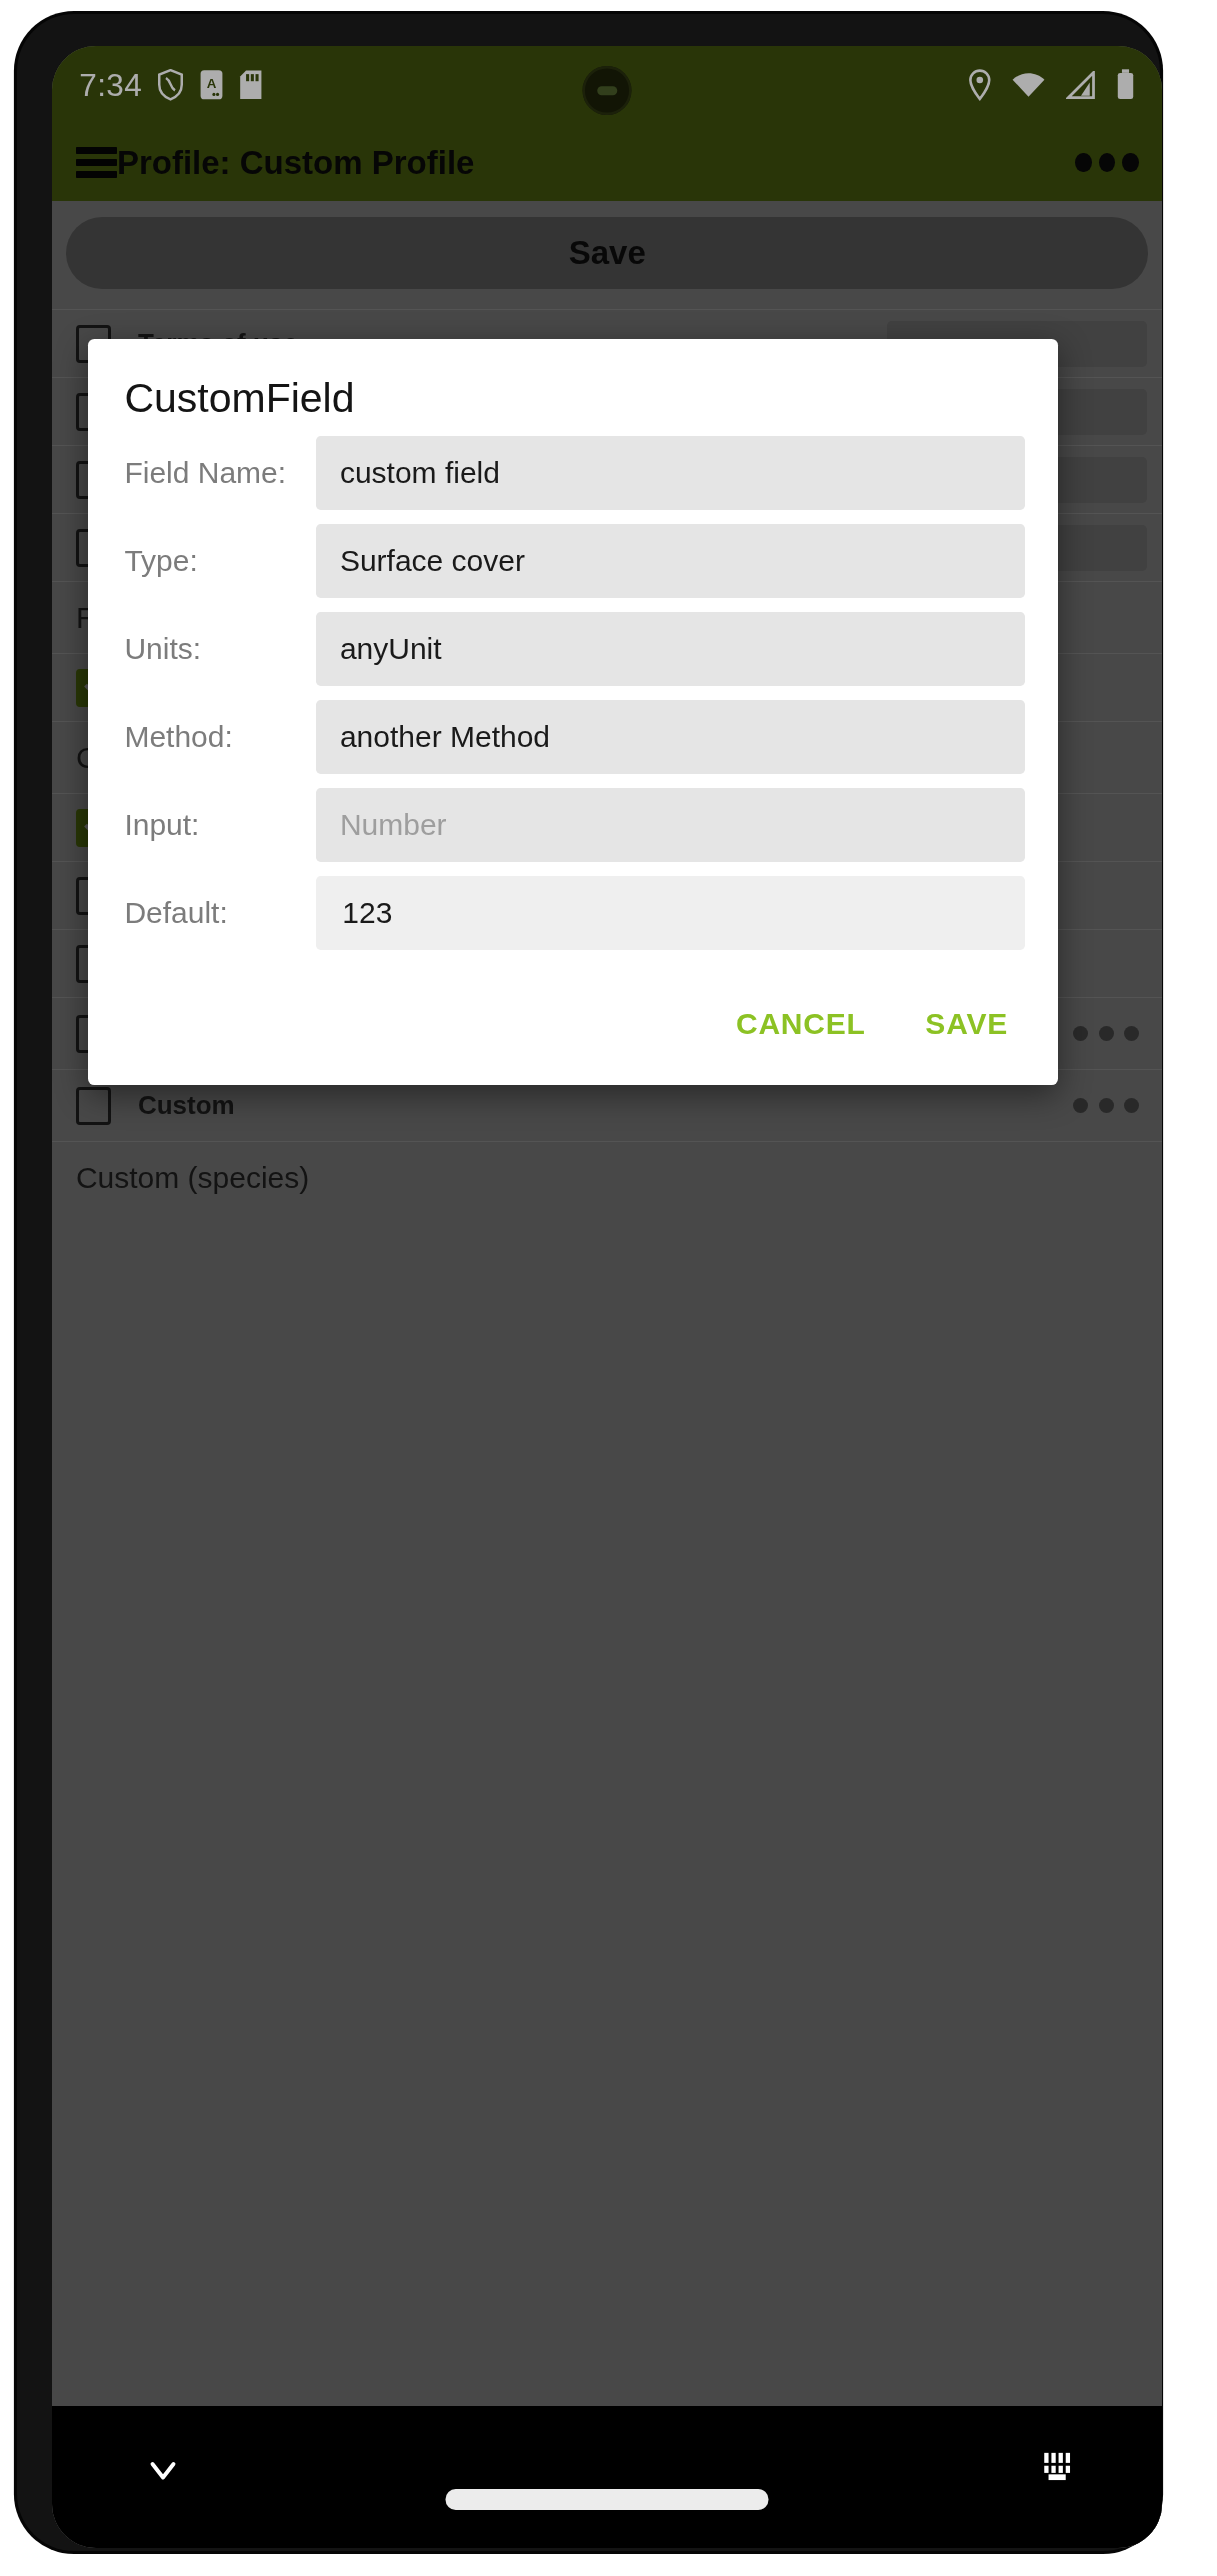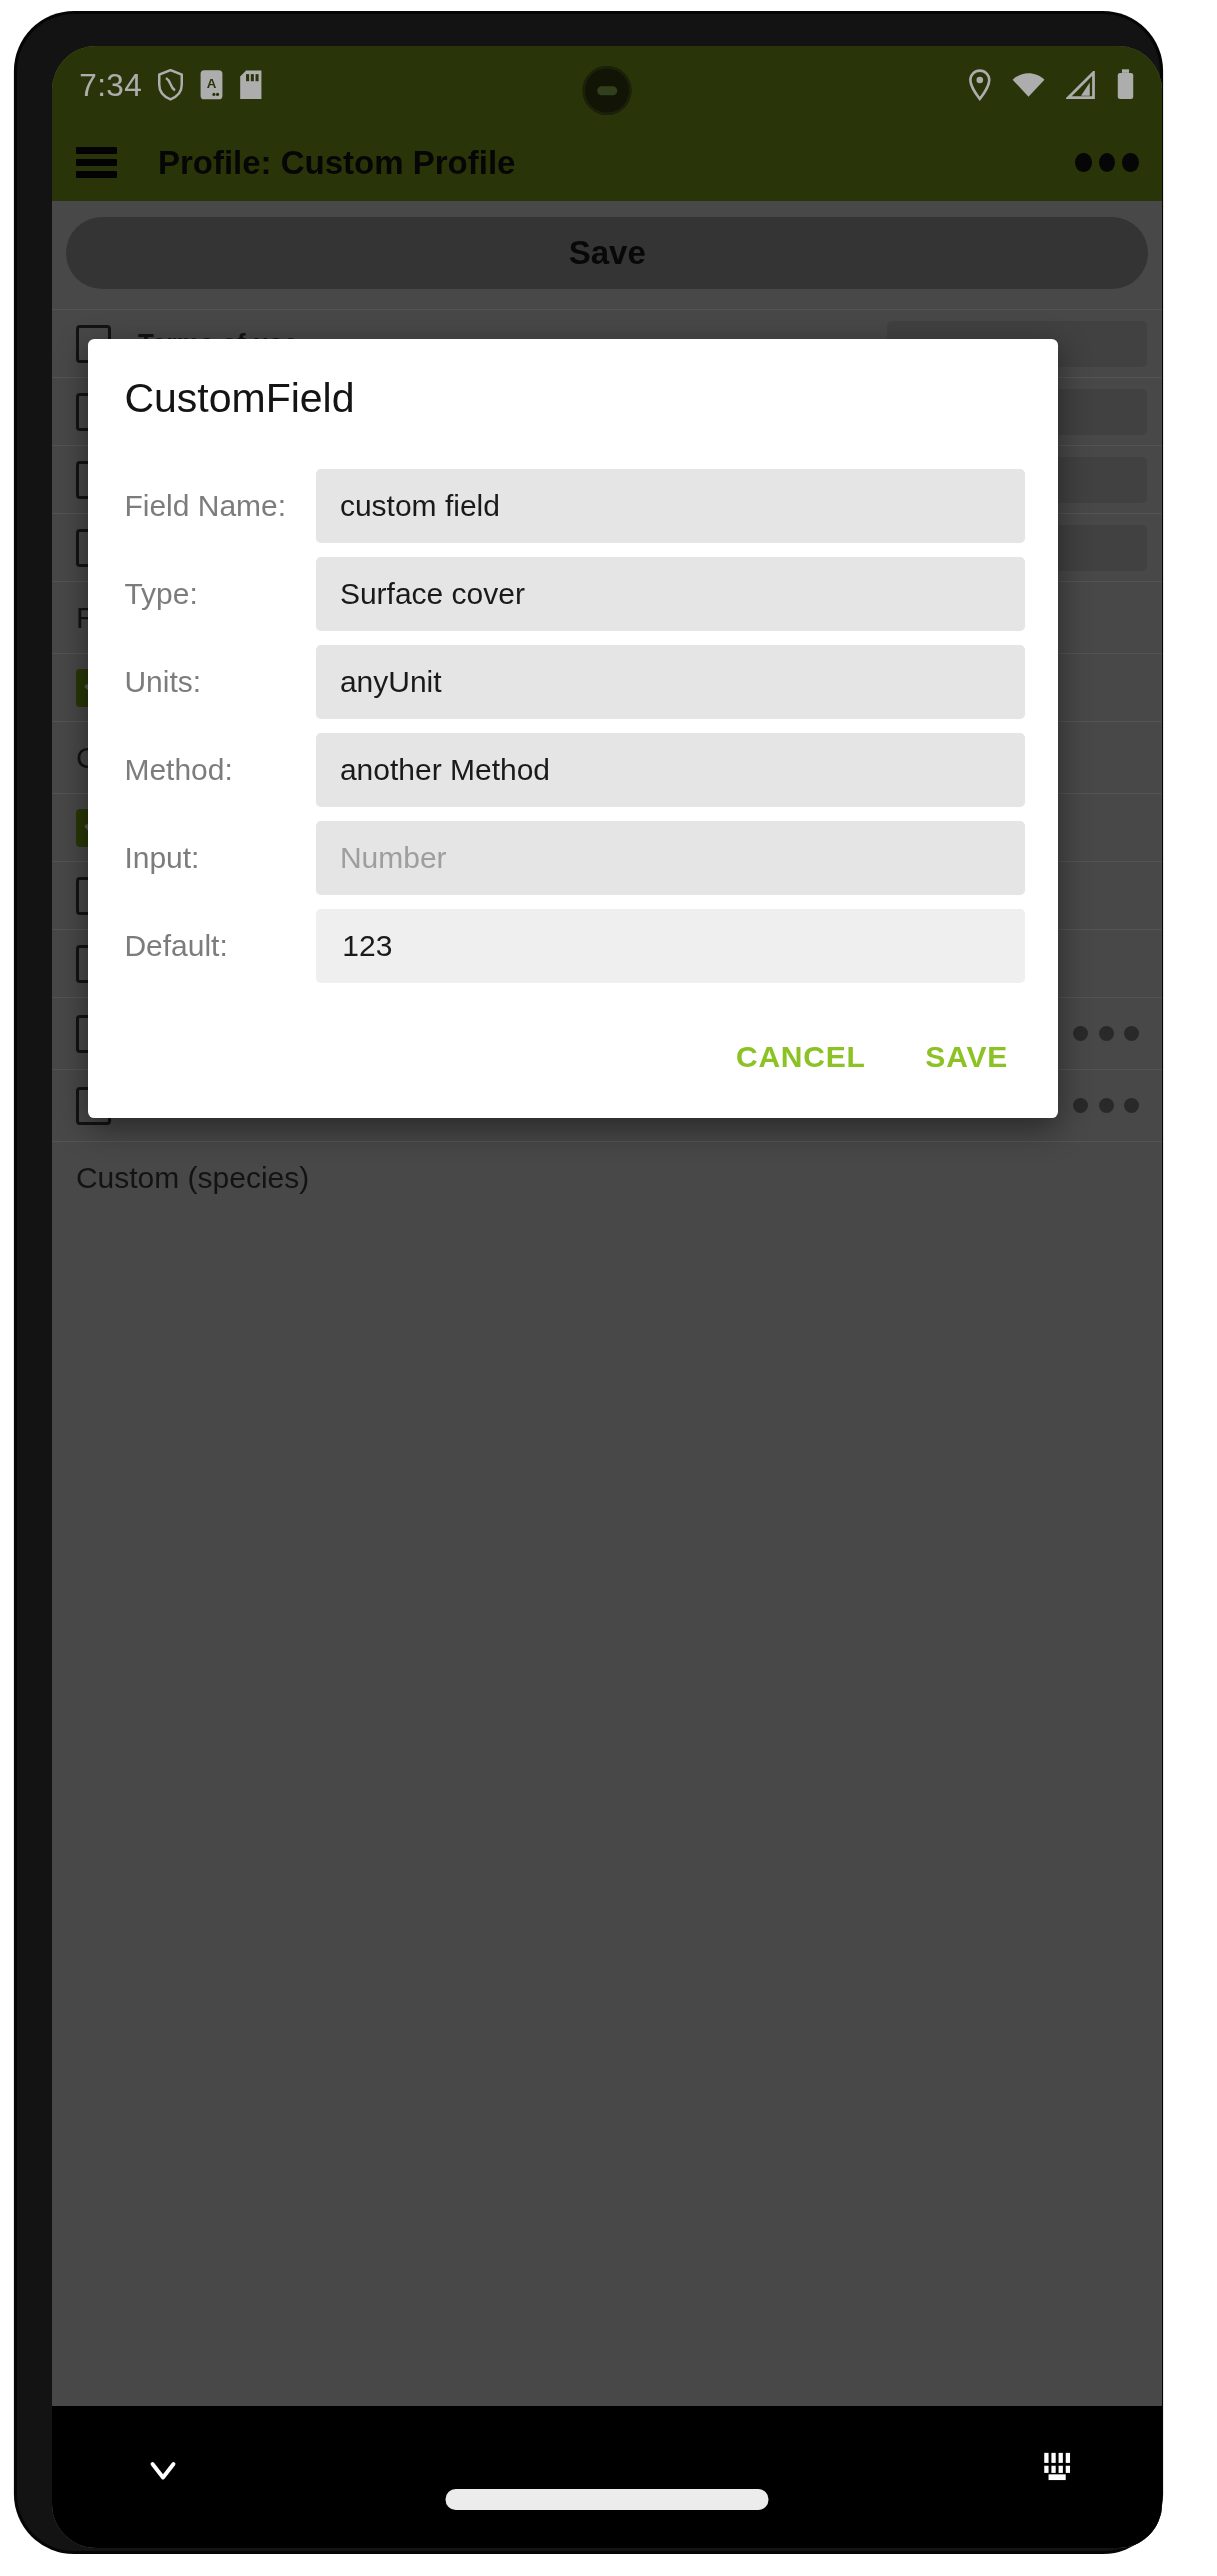--- a/index.html
+++ b/index.html
@@ -53,21 +53,21 @@
   }
 
   
   .appbar {
     position:absolute; left:0; top:79px; width:1110px; height:76px;
     background:#3d4f0d; display:flex; align-items:center;
     padding:0 23.6px; z-index:4;
   }
   .hamburger { width:41px; height:31.5px; display:flex; flex-direction:column; justify-content:space-between; cursor:pointer; }
   .hamburger span { display:block; height:7px; background:#050505; border-radius:0.8px; }
-  .appbar-title { margin-left:41px; font-size:33px; font-weight:bold; color:#0a0a0a; }
+  .appbar-title { font-size:33px; font-weight:bold; color:#0a0a0a; }
   .overflow { margin-left:auto; display:flex; gap:7px; }
   .overflow i { width:16.5px; height:19.7px; border-radius:50%; background:#0a0a0a; display:block; }
 
   
   .content {
     position:absolute; left:0; top:154px; width:1110px; height:2348px;
     background:#6b6b6b; overflow:hidden;
   }
   .savebar { padding:17.3px 14px 20.5px; }
   .save-btn {
@@ -123,21 +123,21 @@
     background:rgba(0,0,0,0.32); z-index:10;
   }
 
   
   .dialog {
     position:absolute; left:36px; top:293px; width:970px;
     background:#ffffff; border-radius:6.3px; z-index:20;
     padding:36px 33px 20.5px 33px;
     box-shadow:0 9.4px 31.5px rgba(0,0,0,.45);
   }
-  .dlg-title { font-size:41px; color:#141414; padding-left:3.1px; margin-bottom:47px; }
+  .dlg-title { font-size:41px; color:#141414; padding-left:3.1px; margin-bottom:14px; }
   .frow { display:flex; align-items:center; margin-bottom:14px; }
   .flabel {
     width:183px; min-width:183px; font-size:30px; color:#7c7c7c;
     padding-left:3.1px;
   }
   .fvalue {
     flex:1; height:74px; background:#e5e5e5; border-radius:4.7px;
     display:flex; align-items:center; padding:0 23.6px;
     font-size:30px; color:#1a1a1a;margin-left:12px;
   }

